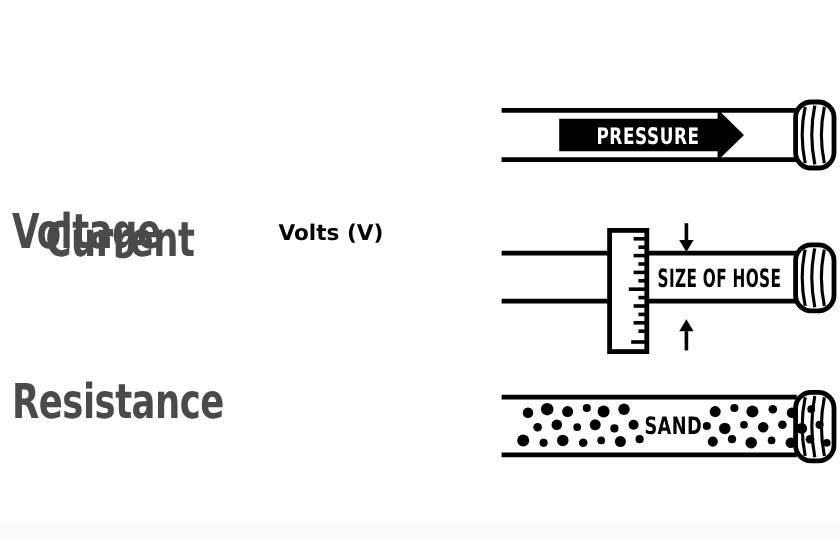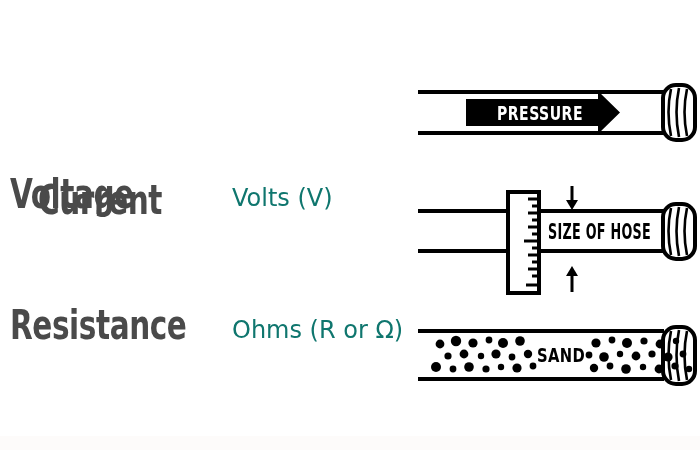--- a/index.html
+++ b/index.html
@@ -28,42 +28,42 @@
     height: 14px;
     background: #fdfbfa;
   }
   .row {
     position: absolute;
     left: 0;
     width: 700px;
   }
   .row-voltage { top: 86px; height: 90px; }
   .row-current { top: 180px; height: 120px; margin-left: 28px; }
-  .row-resistance { top: 305px; height: 85px; text-align: center; }
+  .row-resistance { top: 315px; height: 85px; text-align: center; }
 
   .term {
     position: absolute;
     left: 10px;
     font-family: "Liberation Sans Narrow", "DejaVu Sans Condensed", "Liberation Sans", sans-serif;
     font-weight: bold;
     font-size: 40px;
     line-height: 1;
     color: #4a4a4a;
     letter-spacing: -0.5px;
     transform: scaleX(0.82);
     transform-origin: left center;
     white-space: nowrap;
   }
   .unit {
     position: absolute;
     left: 232px;
     font-family: "DejaVu Sans", "Liberation Sans", sans-serif;
-    font-size: 24px;
-    font-weight: 400;
-    color: #0f766e;
+    font-size: 18px;
+    font-weight: 700;
+    color: #000000;
     white-space: nowrap;
   }
   .row-voltage .term { top: 88px; }
   .row-voltage .unit { top: 98px; }
   .row-current .term { top: 0px; }
   .row-current .unit { top: 10px; }
   .row-resistance .term { top: 0px; }
   .row-resistance .unit { top: 11px; }
   svg { display: block; }
   .svg-wrap { position: absolute; left: 0; top: 0; }
@@ -75,21 +75,20 @@
   <div class="term">Voltage</div>
   <div class="unit">Volts (V)</div>
 </div>
 
 <div class="row row-current">
   <div class="term">Current</div>
 </div>
 
 <div class="row row-resistance">
   <div class="term">Resistance</div>
-  <div class="unit">Ohms (R or Ω)</div>
 </div>
 
 <div class="svg-wrap">
 <svg id="diagram" width="700" height="450" viewBox="0 0 700 450" xmlns="http://www.w3.org/2000/svg">
 
   <g>
     <line x1="418" y1="92" x2="664" y2="92" stroke="#000" stroke-width="4"></line>
     <line x1="418" y1="133" x2="664" y2="133" stroke="#000" stroke-width="4"></line>
 
     <g>

